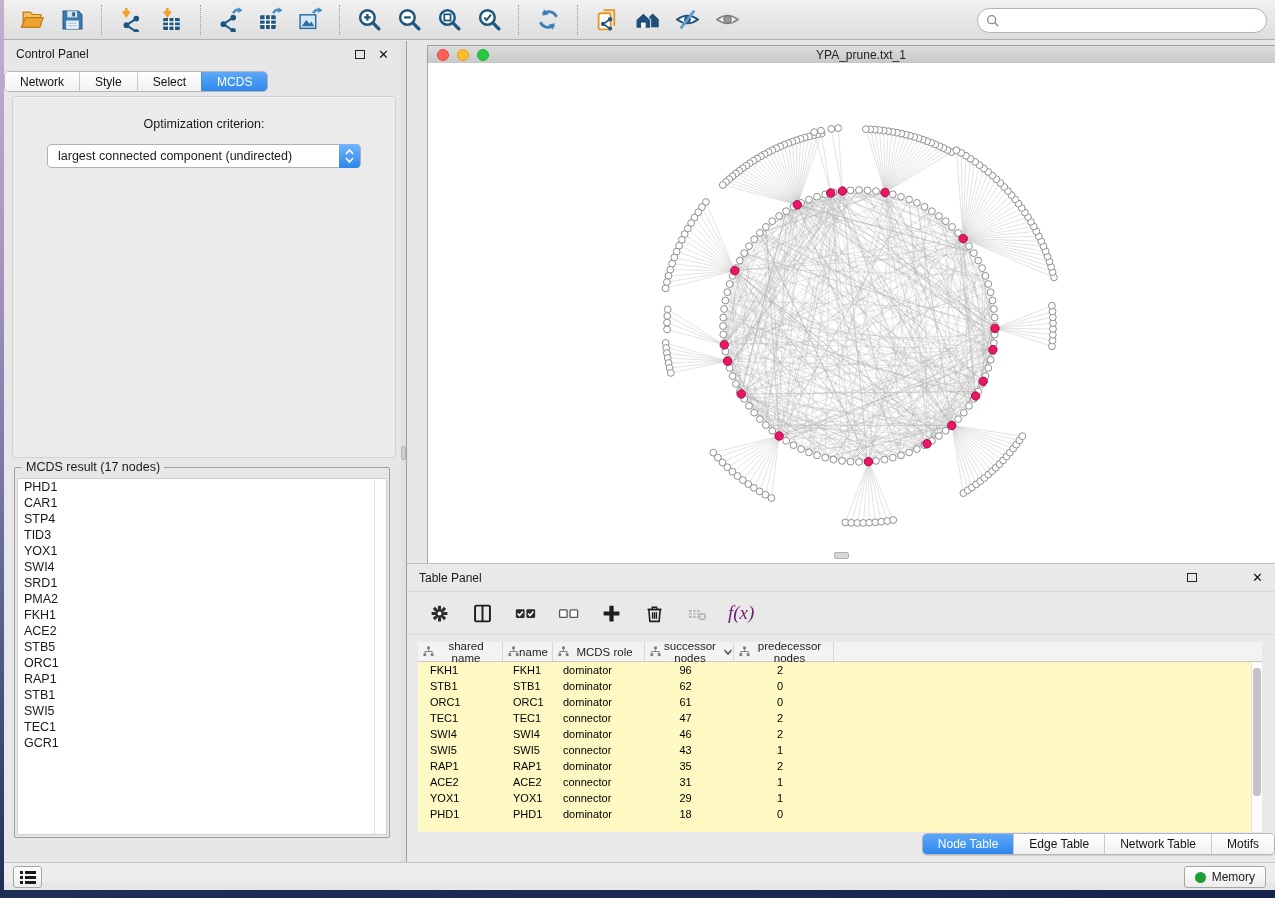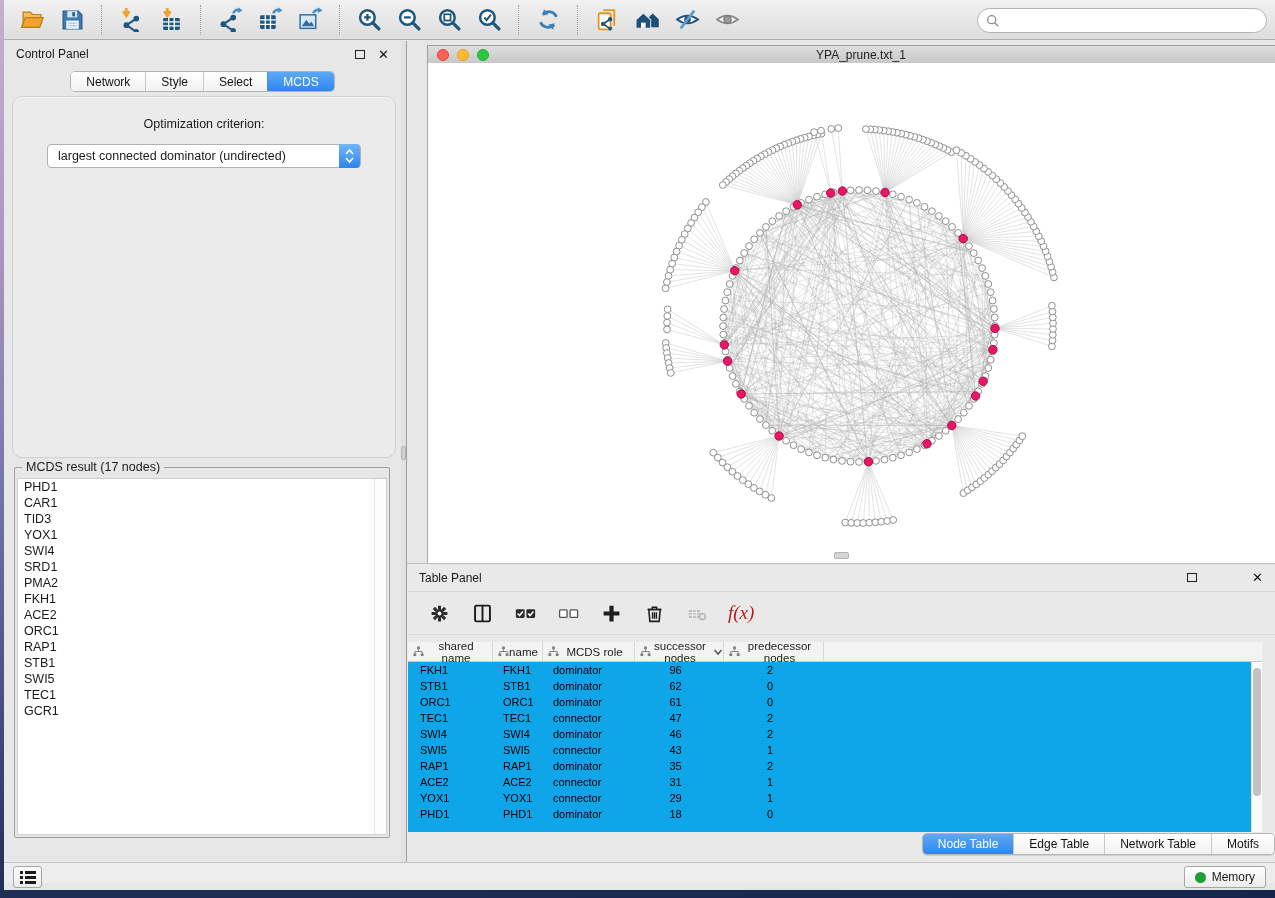--- a/index.html
+++ b/index.html
@@ -22,27 +22,27 @@
     border:1px solid #b3b3b3; border-radius:13px; display:flex; align-items:center; padding-left:8px; }
   .searchbox svg { width:14px; height:14px; }
   .searchbox input { border:none; outline:none; flex:1; height:20px; font-size:12px; background:transparent; padding-left:5px; }
 
   
   .control-panel { position:absolute; left:0; top:41px; width:397px; height:821px; background:#e7e7e7; }
   .panel-titlerow { height:26px; display:flex; align-items:center; padding:0 12px; font-size:12px; }
   .panel-titlerow .spacer { flex:1; }
   .float-btn { width:10px; height:9px; border:1.6px solid #222; margin-right:13px; }
   .close-btn { font-size:13px; font-weight:bold; color:#111; line-height:1; }
-  .tabbar { display:flex; justify-content:center; margin-top:4px; }
+  .tabbar { display:flex; justify-content:flex-start; margin-top:4px; }
   .tabgroup { display:flex; border:1px solid #b5b5b5; border-radius:5px; overflow:hidden; background:#fff; height:21px; }
   .tab { padding:0 15px; font-size:12px; display:flex; align-items:center; border-left:1px solid #c9c9c9; background:linear-gradient(#fff,#f1f1f1); color:#111; }
   .tab:first-child { border-left:none; }
   .tab.active { background:linear-gradient(#5ea8f8,#2e87ee); color:#fff; border-left-color:#3d8fe0; }
   .cp-content { position:absolute; left:8px; right:5px; top:55px; height:362px; background:#ebebeb;
-    border:1px solid #d2d2d2; border-radius:10px; box-shadow:inset 0 1px 0 #f6f6f6; }
+    border:1px solid #d2d2d2; border-radius:3px; box-shadow:inset 0 1px 0 #f6f6f6; }
   .opt-label { text-align:center; margin-top:20px; font-size:12.5px; }
   .selectrow { display:flex; justify-content:center; margin-top:13px; }
   .mac-select { width:314px; height:24px; background:#fff; border:1px solid #b0b0b0; border-radius:4px;
     display:flex; align-items:center; font-size:12.5px; position:relative; padding-left:10px; }
   .mac-select .stepper { position:absolute; right:0; top:-1px; width:21px; height:24px; border-radius:0 4px 4px 0;
     background:linear-gradient(#72b6f9,#2e85ec); display:flex; flex-direction:column; align-items:center; justify-content:center; gap:2px; }
   .btnrow { display:flex; justify-content:center; gap:13px; margin-top:12px; }
   .mac-btn { height:24px; padding:0 17px; font-size:12.5px; background:linear-gradient(#fff,#ececec);
     border:1px solid #b1b1b1; border-radius:4px; display:flex; align-items:center; color:#111; }
   .mac-btn.focused { border-color:#7ba6d9; box-shadow:0 0 0 3px rgba(97,158,236,.55); }
@@ -69,22 +69,22 @@
   .net-title { position:absolute; left:0; right:0; text-align:center; font-size:12px; color:#222; }
   .net-canvas { position:relative; width:868px; height:500px; background:#fff; border-left:1px solid #a8a8a8; }
   .net-canvas svg { position:absolute; left:0; top:0; }
 
   
   .table-panel { position:absolute; left:403px; top:563px; width:868px; height:299px; background:#e9e9e9; border-top:1px solid #bdbdbd; }
   .tp-toolbar { position:absolute; left:0; right:0; top:27px; height:44px; border-top:1px solid #d8d8d8; border-bottom:1px solid #d8d8d8;
     display:flex; align-items:center; padding-left:20px; gap:19px; }
   .tp-icon { width:24px; height:24px; display:flex; align-items:center; justify-content:center; }
   .tp-icon svg { width:21px; height:21px; }
-  .tp-icon.fx { font-family:"Liberation Serif","DejaVu Serif",serif; font-style:italic; font-size:19px; color:#b91c1c; width:auto; }
-  .tablewrap { position:absolute; left:1px; right:13px; top:78px; height:190px; background:#0ea5e9; }
+  .tp-icon.fx { font-family:"Liberation Serif","DejaVu Serif",serif; font-style:italic; font-size:19px; color:#701a75; width:auto; }
+  .tablewrap { position:absolute; left:11px; right:13px; top:78px; height:190px; background:#fef9c3; }
   .thead { display:flex; height:20px; background:#f3f3f3; border-bottom:1px solid #c9c9c9; }
   .th { display:flex; align-items:center; border-right:1px solid #d8d8d8; font-size:11.5px; color:#222; position:relative; padding-left:5px; }
   .th .lbl { flex:1; text-align:center; padding-right:4px; }
   .tbody .tr { display:flex; height:16px; align-items:center; }
   .td { font-size:11px; color:#000; white-space:nowrap; overflow:hidden; }
   .td.num { text-align:center; padding-right:8px; }
   .tscroll { position:absolute; right:0px; top:20px; bottom:0; width:11px; background:#fbfbfb; border-left:1px solid #e2e2e2; }
   .tscroll .thumb { position:absolute; left:1px; right:1px; top:6px; height:128px; background:#c2c2c2; border-radius:5px; }
   .bottom-tabs { position:absolute; left:0; right:0; bottom:7px; display:flex; justify-content:flex-end; }
   .btabgroup { display:flex; border:1px solid #b5b5b5; border-radius:5px; overflow:hidden; background:#fff; height:22px; box-shadow:0 1px 1px rgba(0,0,0,.12); }
@@ -268,45 +268,47 @@
           <div class="tab">Network</div>
           <div class="tab">Style</div>
           <div class="tab">Select</div>
           <div class="tab active">MCDS</div>
         </div>
     </div>
     <div class="cp-content">
       <div class="opt-label">Optimization criterion:</div>
       <div class="selectrow">
         <div class="mac-select">
-          <span>largest connected dominator (undirected)</span>
+          <span>largest connected component (undirected)</span>
           <span class="stepper">
             <svg width="9" height="6" viewBox="0 0 9 6">
                 <path d="M1 5 L4.5 1 L8 5" fill="none" stroke="#fff" stroke-width="1.6"></path>
               </svg>
             <svg width="9" height="6" viewBox="0 0 9 6">
                 <path d="M1 1 L4.5 5 L8 1" fill="none" stroke="#fff" stroke-width="1.6"></path>
               </svg>
           </span>
         </div>
       </div>
     </div>
     <div class="groupbox">
       <span class="legend">MCDS result (17 nodes)</span>
       <div class="mcds-list">
         <div id="mcds-items">
             <div class="mcds-item">PHD1</div>
             <div class="mcds-item">CAR1</div>
+            <div class="mcds-item">STP4</div>
             <div class="mcds-item">TID3</div>
             <div class="mcds-item">YOX1</div>
             <div class="mcds-item">SWI4</div>
             <div class="mcds-item">SRD1</div>
             <div class="mcds-item">PMA2</div>
             <div class="mcds-item">FKH1</div>
             <div class="mcds-item">ACE2</div>
+            <div class="mcds-item">STB5</div>
             <div class="mcds-item">ORC1</div>
             <div class="mcds-item">RAP1</div>
             <div class="mcds-item">STB1</div>
             <div class="mcds-item">SWI5</div>
             <div class="mcds-item">TEC1</div>
             <div class="mcds-item">GCR1</div>
           </div>
         <div class="scrollcol"></div>
       </div>
     </div>

